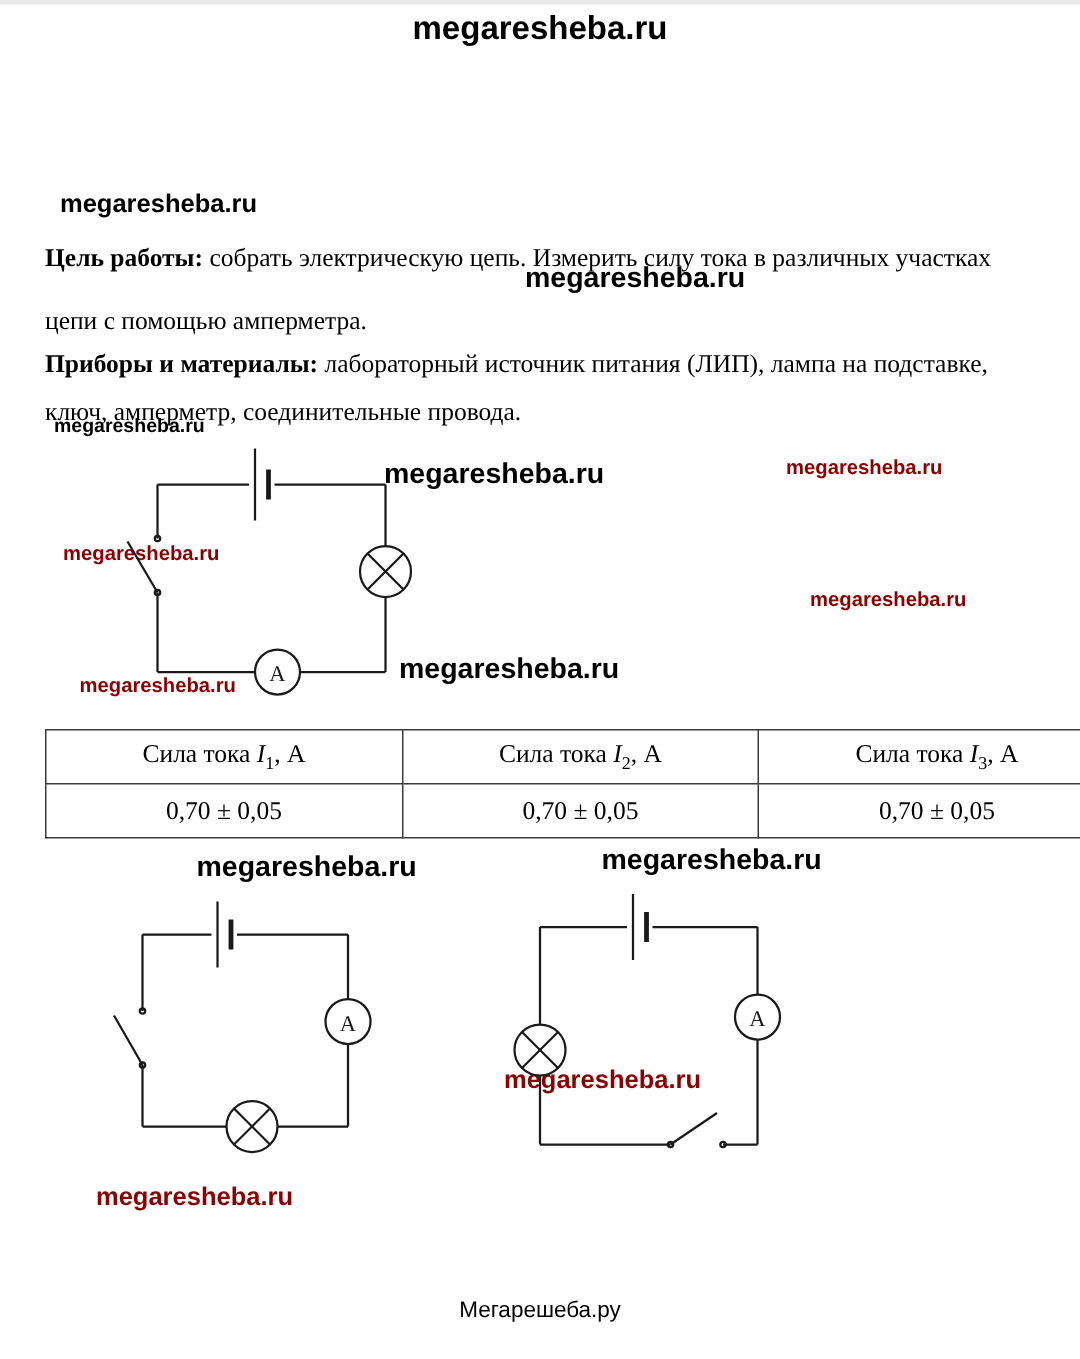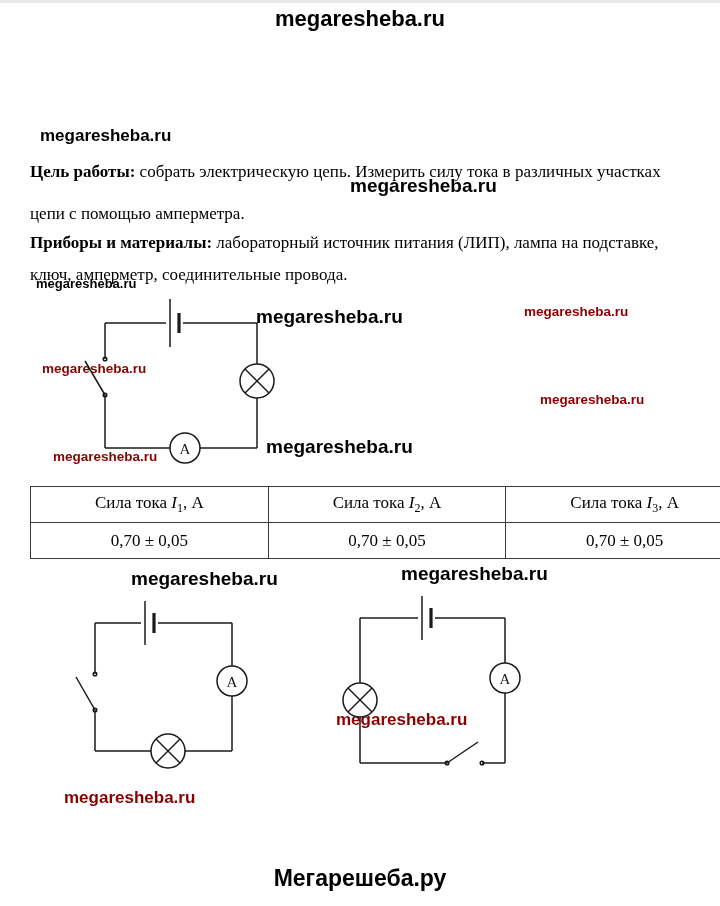--- a/index.html
+++ b/index.html
@@ -55,21 +55,21 @@
   
   .circuit{position:absolute;}
   .c1{left:30px;top:282px;}
   .c2{left:55px;top:595px;}
   .c3{left:335px;top:588px;}
   .circuit path,.circuit line,.circuit circle{stroke:#1a1a1a;fill:none;}
   .circuit text{fill:#1a1a1a;font-family:"Liberation Serif",serif;font-size:15px;}
   
   .footer{
     position:absolute;left:0;width:100%;top:862px;text-align:center;
-    font-size:23px;font-weight:bold;font-family:"Liberation Sans",sans-serif;
+    font-size:15px;font-weight:normal;font-family:"Liberation Sans",sans-serif;
   }
 </style>
 </head>
 <body>
 
 <div class="page">
 
   <span class="wm wm-black w-top">megaresheba.ru</span>
   <span class="wm wm-black w2">megaresheba.ru</span>
   <span class="wm wm-black w3">megaresheba.ru</span>

